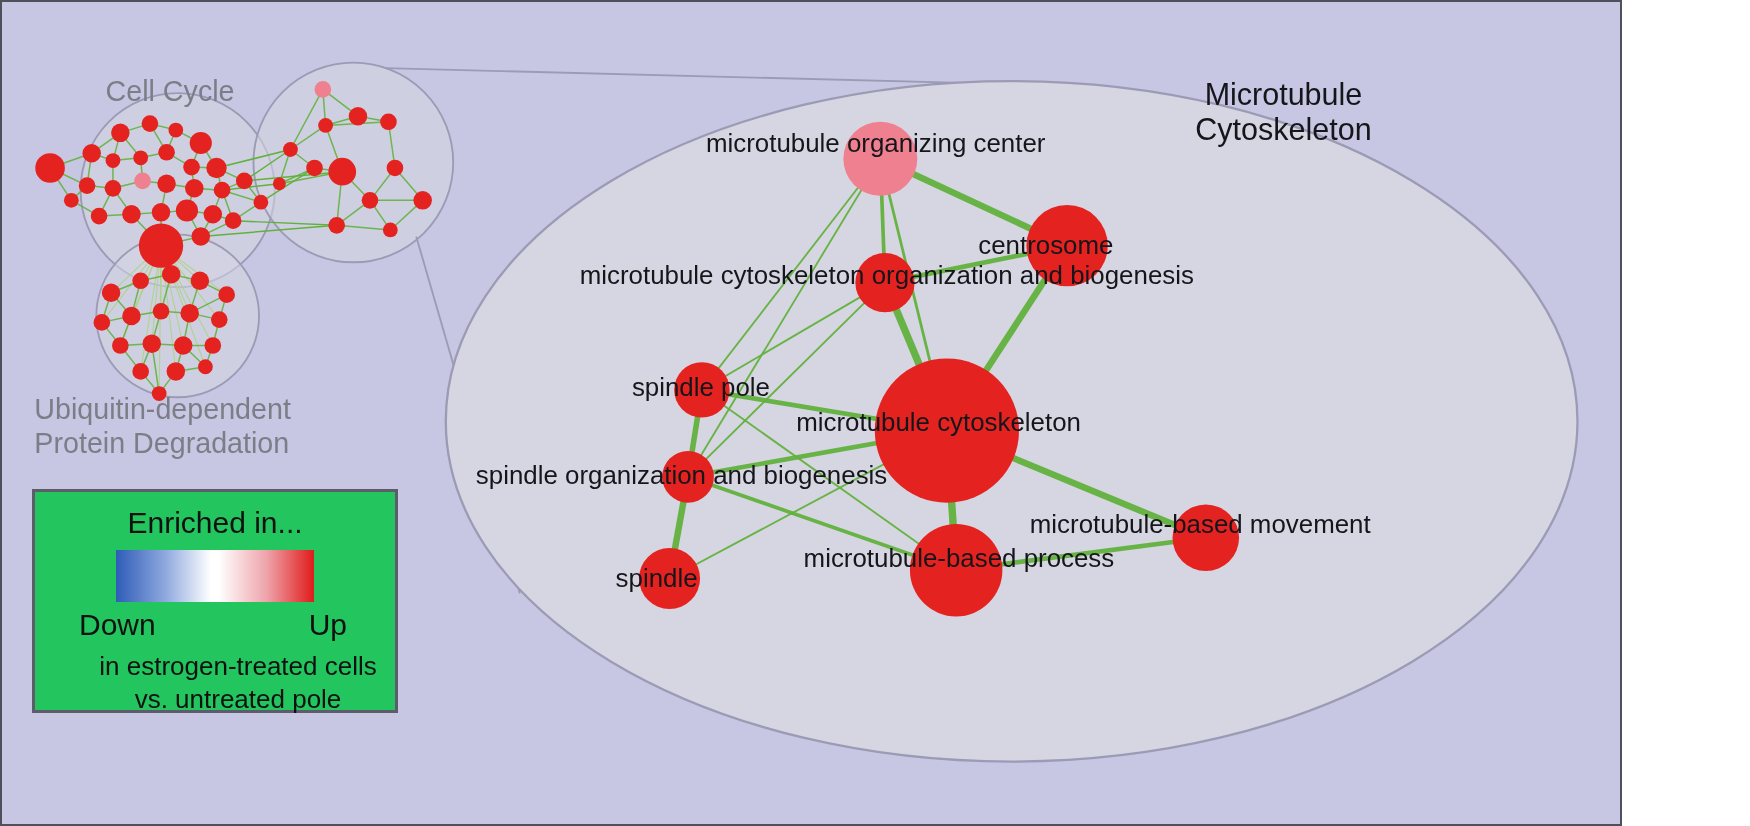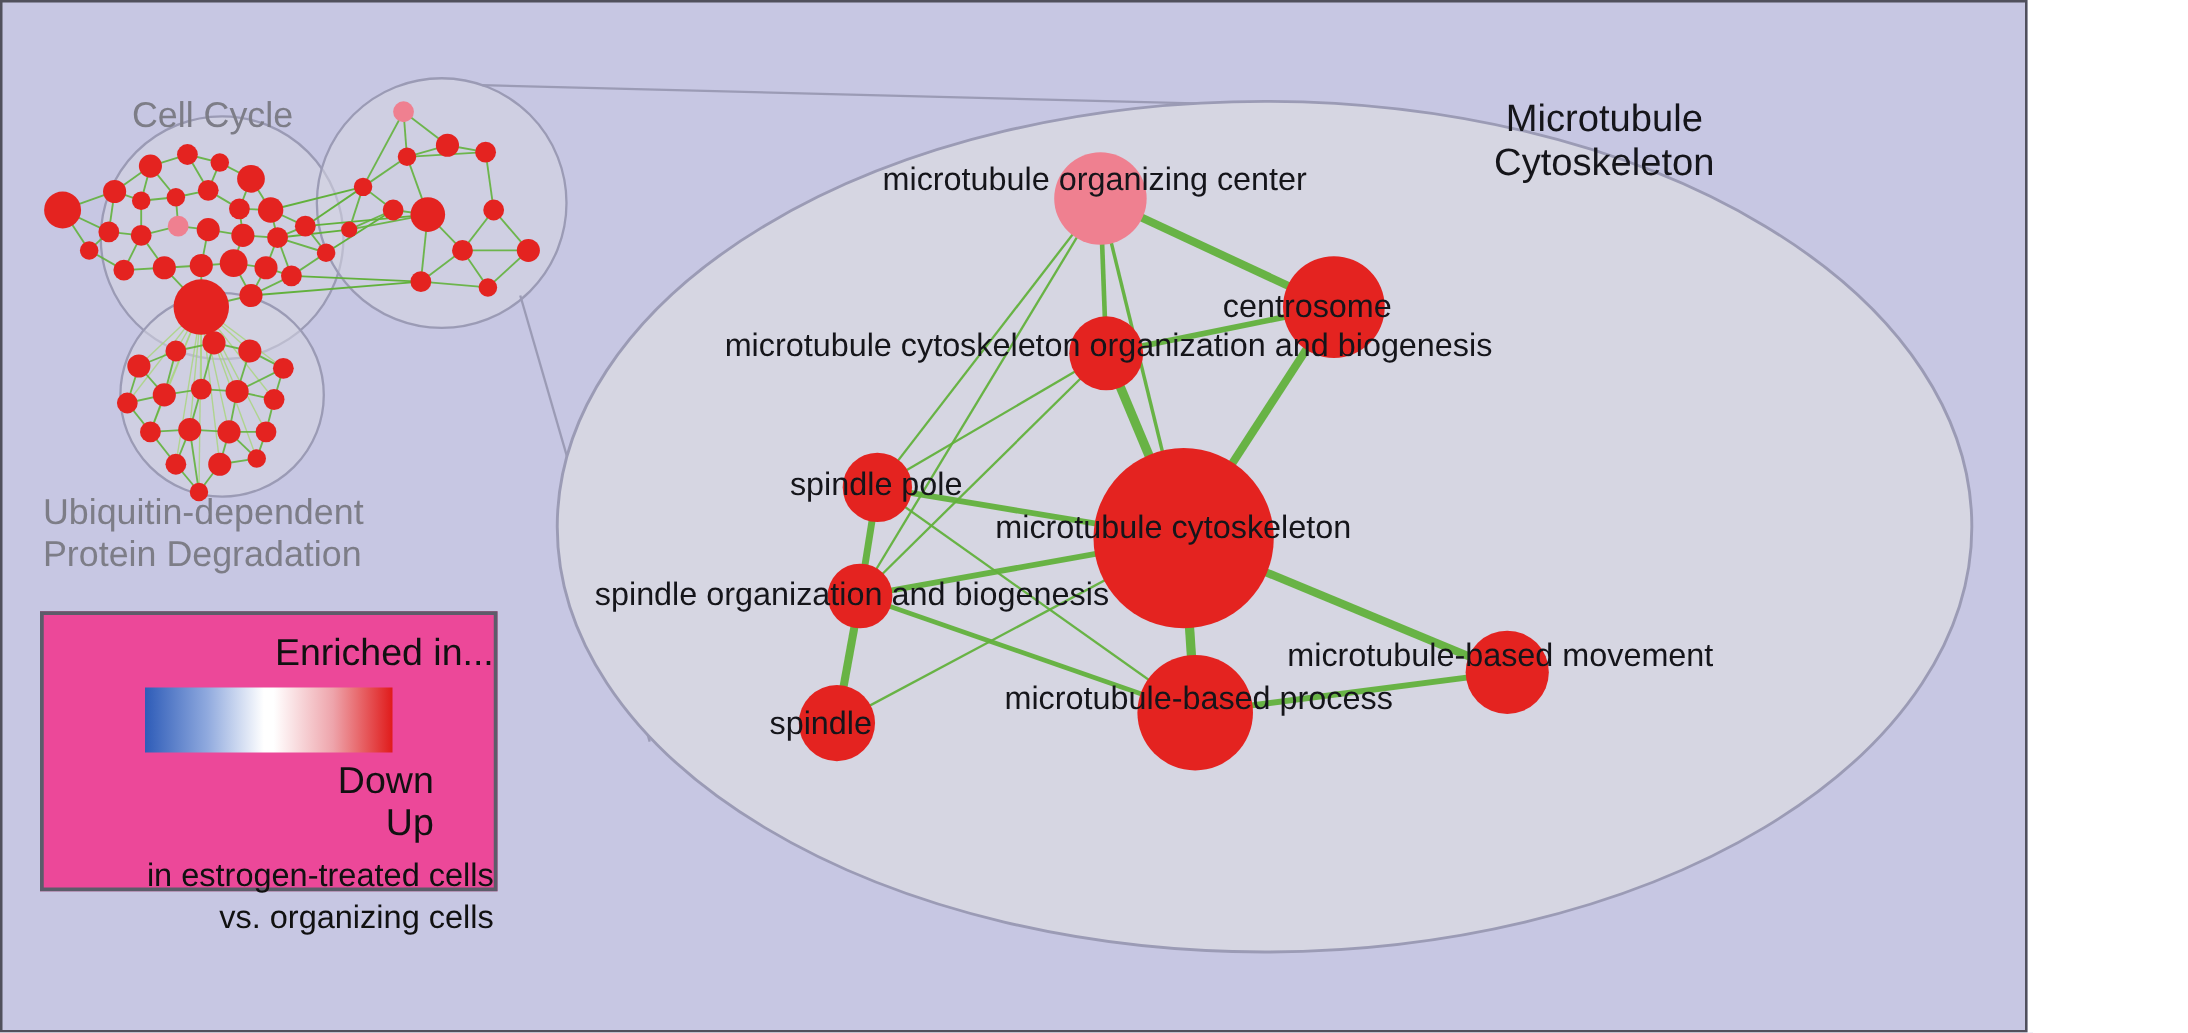--- a/index.html
+++ b/index.html
@@ -7,26 +7,26 @@
     position:relative;width:1622px;height:826px;box-sizing:border-box;
     background:#c7c7e3;border:2px solid #50505c;overflow:hidden;
     font-family:"Liberation Sans",sans-serif;
   }
   #net{position:absolute;left:0;top:0;width:100%;height:100%;}
   #net text{font-family:"Liberation Sans",sans-serif;}
   .cluster-label{font-size:31px;fill:#7d7d87;}
   .detail-title{font-size:33px;fill:#15151a;}
   .legend{
     position:absolute;left:30px;top:487px;width:366px;height:224px;
-    border:3px solid #5c5c6a;background:#ec4899;text-align:right;color:#111;
+    border:3px solid #5c5c6a;background:#22c55e;text-align:center;color:#111;
     box-sizing:border-box;
   }
   .legend-title{font-size:30px;margin-top:14px;}
   .legend-bar{width:198px;height:52px;margin:10px auto 6px auto;}
-  .legend-downup{display:flex;justify-content:space-between;padding:0 48px 0 44px;font-size:30px;flex-direction:column;}
+  .legend-downup{display:flex;justify-content:space-between;padding:0 48px 0 44px;font-size:30px;}
   .legend-caption{font-size:26px;line-height:1.25;margin-top:8px;padding-left:46px;}
 </style>
 </head>
 <body>
 
 <div id="figure">
 
   <svg id="net" viewBox="0 0 1750 826">
     <g id="layer-network">
         <circle cx="190" cy="172" r="105" fill="#d6d6e2" fill-opacity="0.55" stroke="#9b9bb5" stroke-width="2"></circle>
@@ -276,17 +276,17 @@
 
   <div class="legend">
     <div class="legend-title">Enriched in...</div>
     <div class="legend-bar" style="background: linear-gradient(to right, rgb(46, 92, 184), rgb(143, 169, 222) 25%, rgb(255, 255, 255) 48%, rgb(255, 255, 255) 52%, rgb(238, 164, 171) 76%, rgb(224, 27, 27));"></div>
     <div class="legend-downup">
       <span>Down</span>
       <span>Up</span>
     </div>
     <div class="legend-caption">
       <div>in estrogen-treated cells</div>
-      <div>vs. organizing cells</div>
+      <div>vs. untreated pole</div>
     </div>
   </div>
 
 </div>
 
 </body></html>

